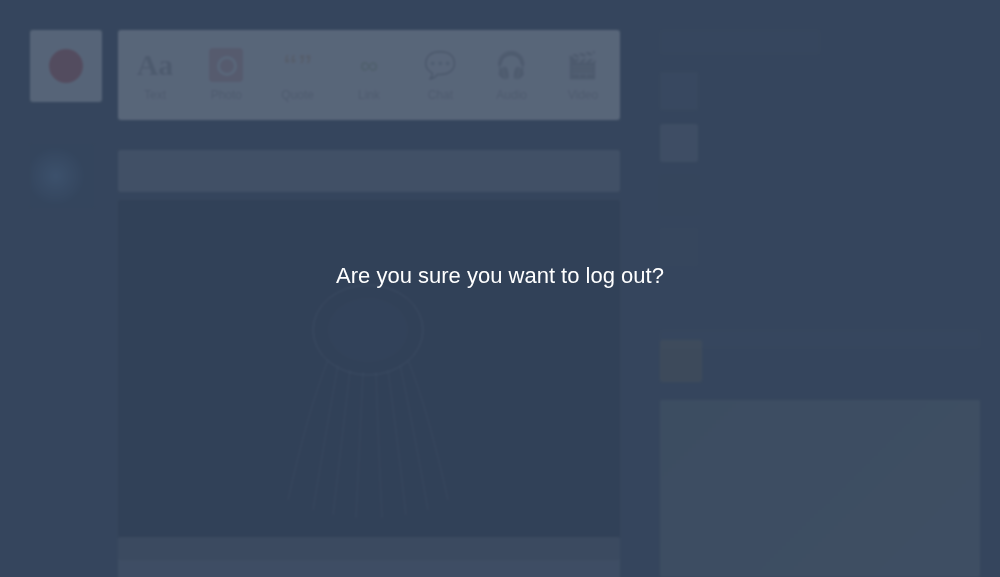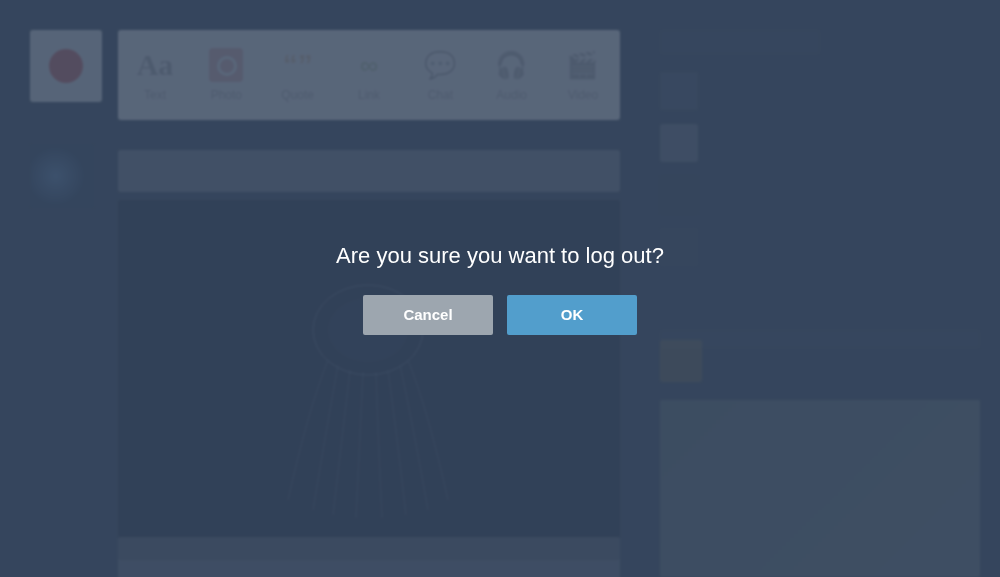--- a/index.html
+++ b/index.html
@@ -144,18 +144,14 @@
   <div class="right-photo"></div>
   <div class="right-item-square"></div>
   <div class="radar"></div>
 </div>
 
 <div class="dim"></div>
 
 <div class="modal-wrap">
   <div class="modal">
     <div class="modal-title">Are you sure you want to log out?</div>
-    <div class="modal-buttons">
-      <button class="btn btn-cancel">Cancel</button>
-      <button class="btn btn-ok">OK</button>
-    </div>
   </div>
 </div>
 
 </body></html>

